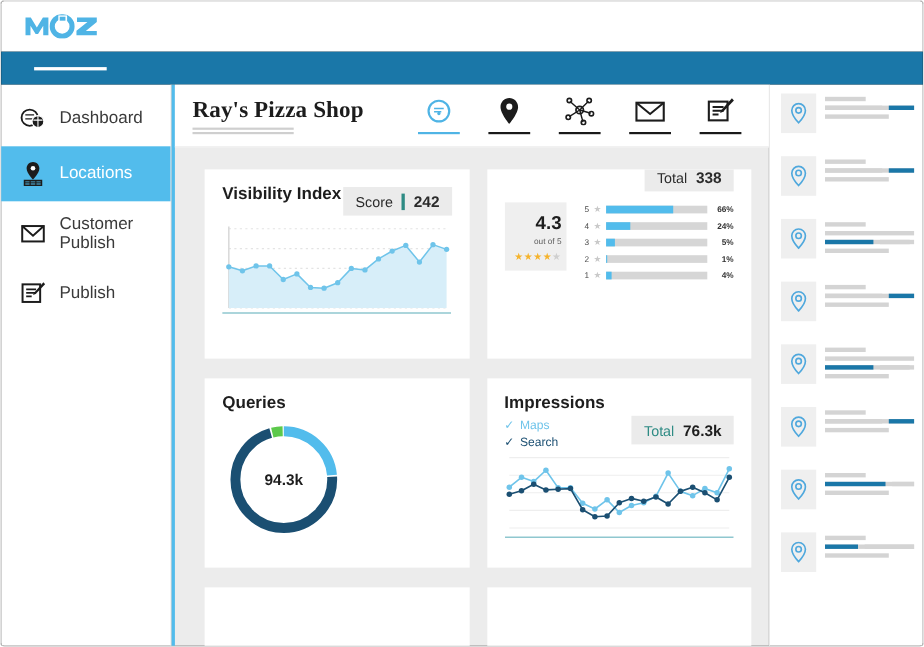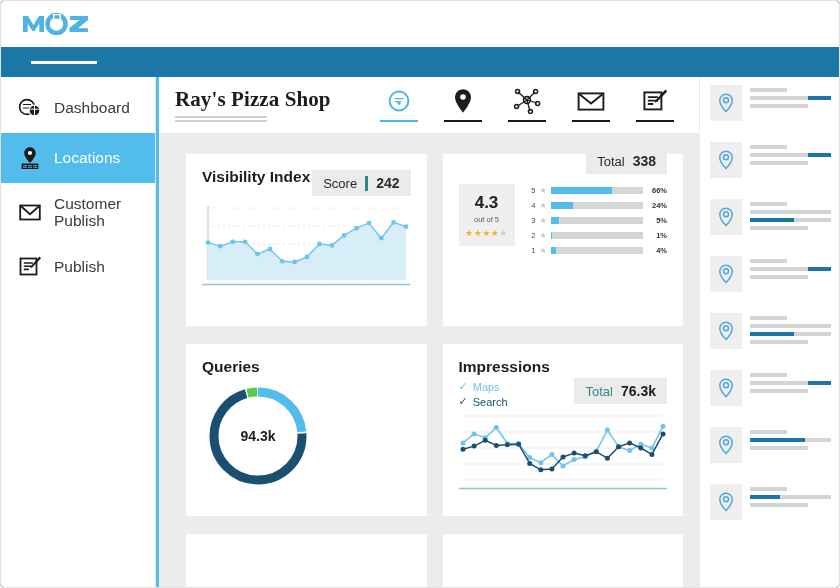--- a/index.html
+++ b/index.html
@@ -158,21 +158,21 @@
   .badge-row { display:flex; justify-content: flex-end; margin-top: -20px; }
 
   
   .spark { margin-top: 6px; }
 
   
   .rating-body { display: flex; gap: 14px; margin-top: 10px; align-items: flex-start; }
   .rating-box {
     background: #efefef;
     width: 56px; padding: 9px 4px 8px;
-    text-align: center; flex: none;
+    text-align: right; flex: none;
   }
   .rating-num { font-size: 17px; font-weight: bold; color: #1d1d1d; }
   .rating-sub { font-size: 7.5px; color: #5c5c5c; margin-top: 2px; }
   .stars { margin-top: 4px; font-size: 9px; letter-spacing: 0.5px; color: #f5b32c; }
   .stars .off { color: #cfcfcf; }
 
   .bars { flex: 1; padding-top: 2px; }
   .bar-row { display: flex; align-items: center; gap: 4px; margin-bottom: 6px; font-size: 7.5px; color: #4a4a4a; }
   .bar-row .lvl { width: 7px; text-align: right; }
   .bar-row .st { color: #c9c9c9; font-size: 8px; }

